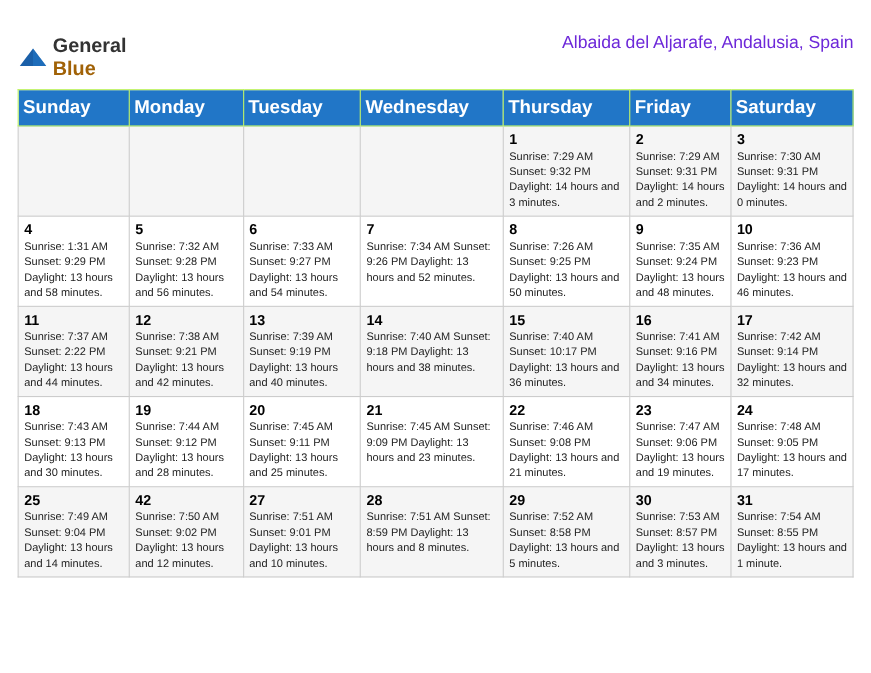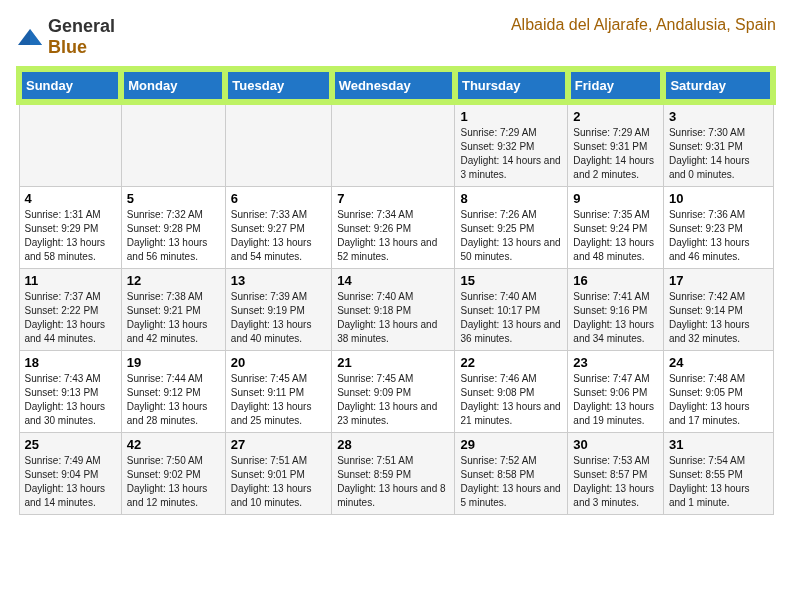--- a/index.html
+++ b/index.html
@@ -8,58 +8,59 @@
       background: #fff;
       width: 792px;
       min-height: 612px;
       padding: 16px;
     }
     .header-area {
       display: flex;
       justify-content: space-between;
       align-items: flex-start;
       margin-bottom: 8px;
+      margin-top: 15px;
     }
     .logo {
       display: flex;
       align-items: center;
       gap: 4px;
     }
     .logo-icon {
       width: 28px;
       height: 20px;
     }
     .title-area {
       text-align: right;
     }
     .main-title {
       font-size: 36px;
       font-weight: bold;
       color: #333;
     }
     .subtitle {
       font-size: 16px;
-      color: #a16207;
+      color: #6d28d9;
       font-weight: normal;
     }
     table {
       width: 100%;
       border-collapse: collapse;
       font-size: 11px;
     }
     thead tr {
       background-color: #2176c7;
       color: #fff;
     }
     thead th {
       padding: 6px 4px;
       text-align: left;
-      font-size: 13px;
+      font-size: 17px;
       font-weight: bold;
-      border: 6px solid #bef264;
+      border: 1px solid #bef264;
     }
     tbody tr {
       vertical-align: top;
     }
     tbody td {
       border: 1px solid #ccc;
       padding: 4px 5px;
       vertical-align: top;
       min-height: 80px;
       height: 80px;

